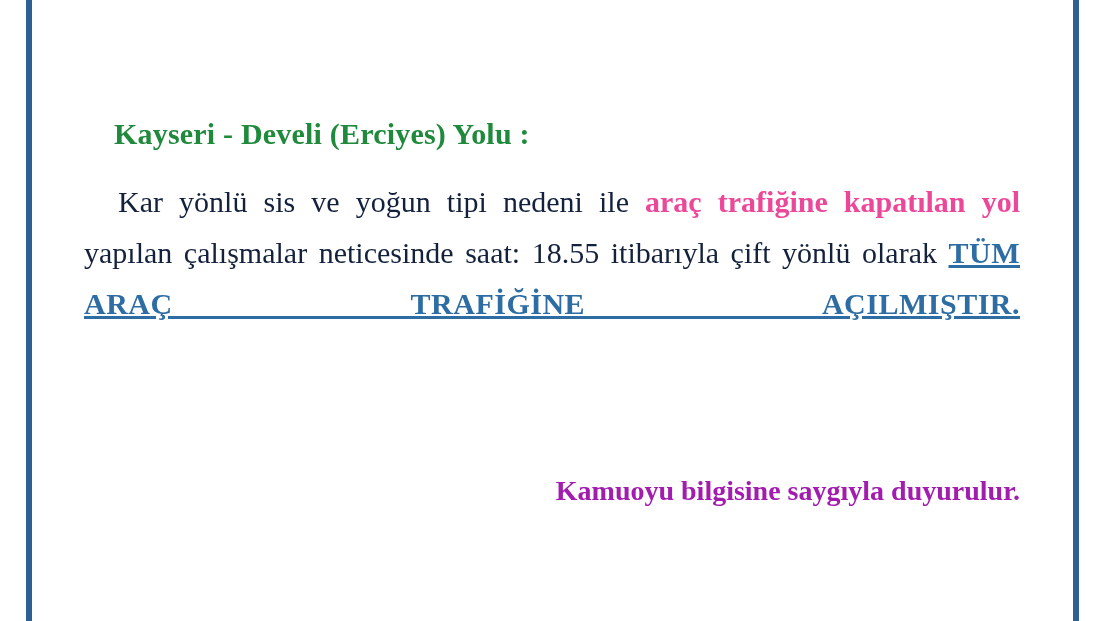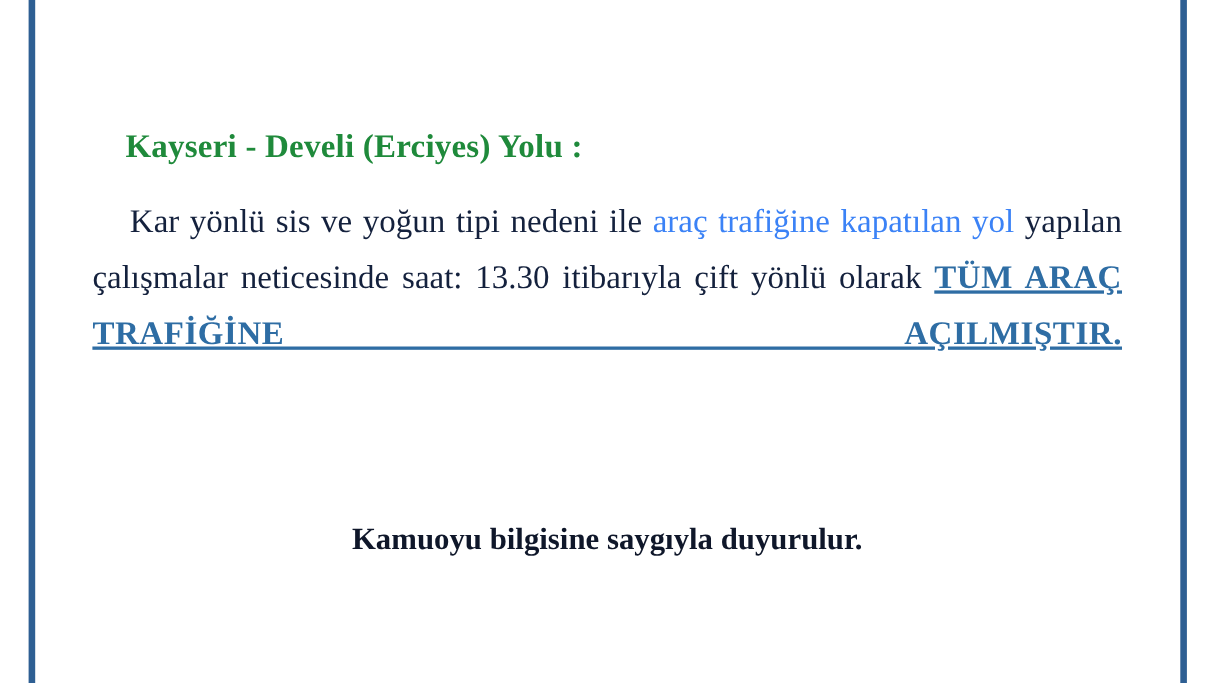--- a/index.html
+++ b/index.html
@@ -57,59 +57,59 @@
     top: 176px;
     width: 936px;
     font-size: 30px;
     line-height: 51px;
     color: #14213d;
     text-align: justify;
     text-justify: inter-word;
     text-indent: 34px;
   }
   .body-block .red {
-    color: #3b82f6;
-    font-weight: normal;
+    color: #ec4899;
+    font-weight: bold;
   }
   .body-block .blue-ul {
     color: #2e6da4;
     text-decoration: underline;
     font-weight: bold;
     letter-spacing: 0.5px;
   }
   
   .body-block::after {
     content: "";
     display: inline-block;
     width: 100%;
   }
 
   .footer-line {
     position: absolute;
     left: 0;
     top: 475px;
     width: 936px;
-    text-align: center;
+    text-align: right;
     font-size: 28px;
     font-weight: bold;
-    color: #0f172a;
+    color: #a21caf;
   }
 </style>
 </head>
 <body>
 
 <div class="page">
 
   <div class="frame-bar left"></div>
   <div class="frame-bar right"></div>
 
   <div class="content">
 
     <div class="heading">Kayseri - Develi (Erciyes) Yolu :</div>
 
     <div class="body-block">
-      <span>Kar yönlü sis ve yoğun tipi nedeni ile </span><span class="red">araç trafiğine kapatılan yol</span><span> yapılan çalışmalar neticesinde saat: 13.30 itibarıyla  çift yönlü olarak </span><span class="blue-ul">TÜM ARAÇ TRAFİĞİNE AÇILMIŞTIR.</span>
+      <span>Kar yönlü sis ve yoğun tipi nedeni ile </span><span class="red">araç trafiğine kapatılan yol</span><span> yapılan çalışmalar neticesinde saat: 18.55 itibarıyla  çift yönlü olarak </span><span class="blue-ul">TÜM ARAÇ TRAFİĞİNE AÇILMIŞTIR.</span>
     </div>
 
     <div class="footer-line">Kamuoyu bilgisine saygıyla duyurulur.</div>
 
   </div>
 </div>
 
 </body></html>

